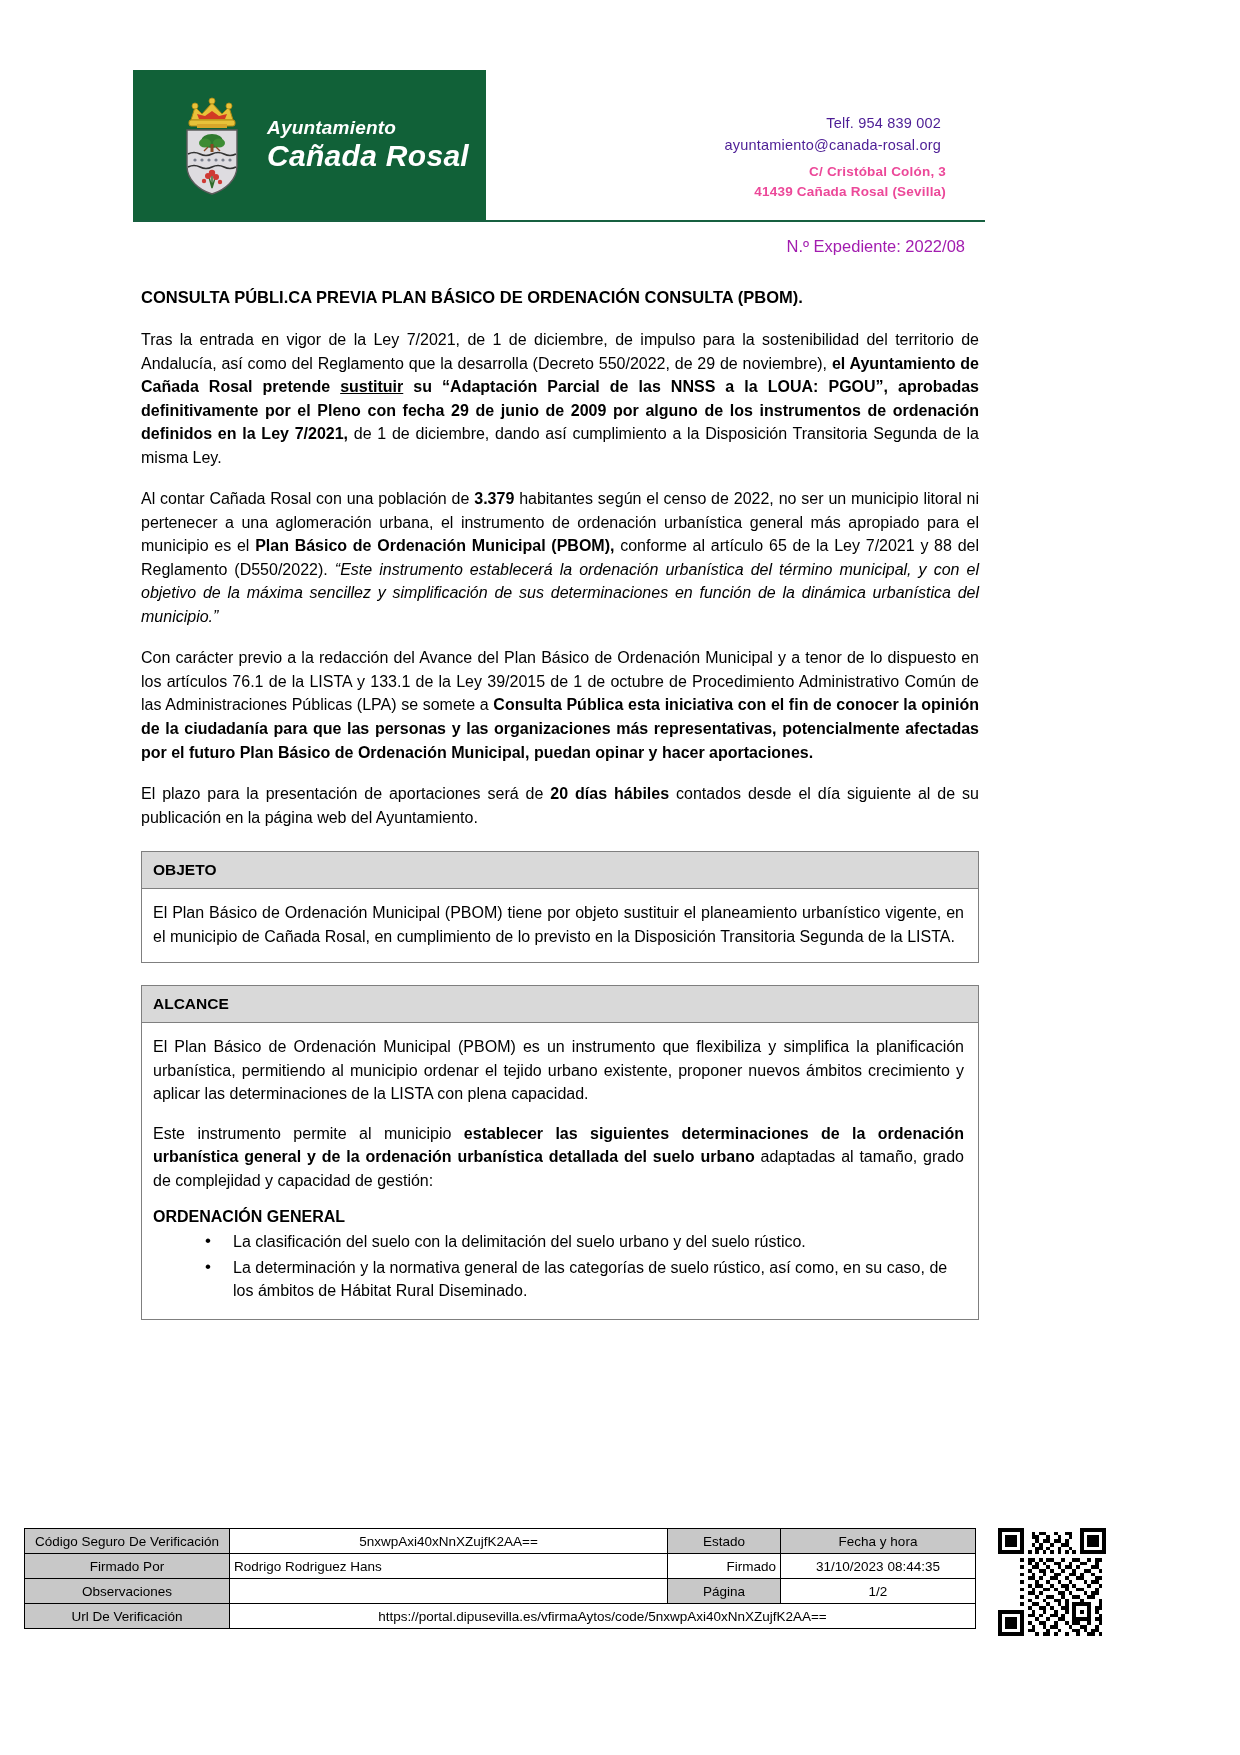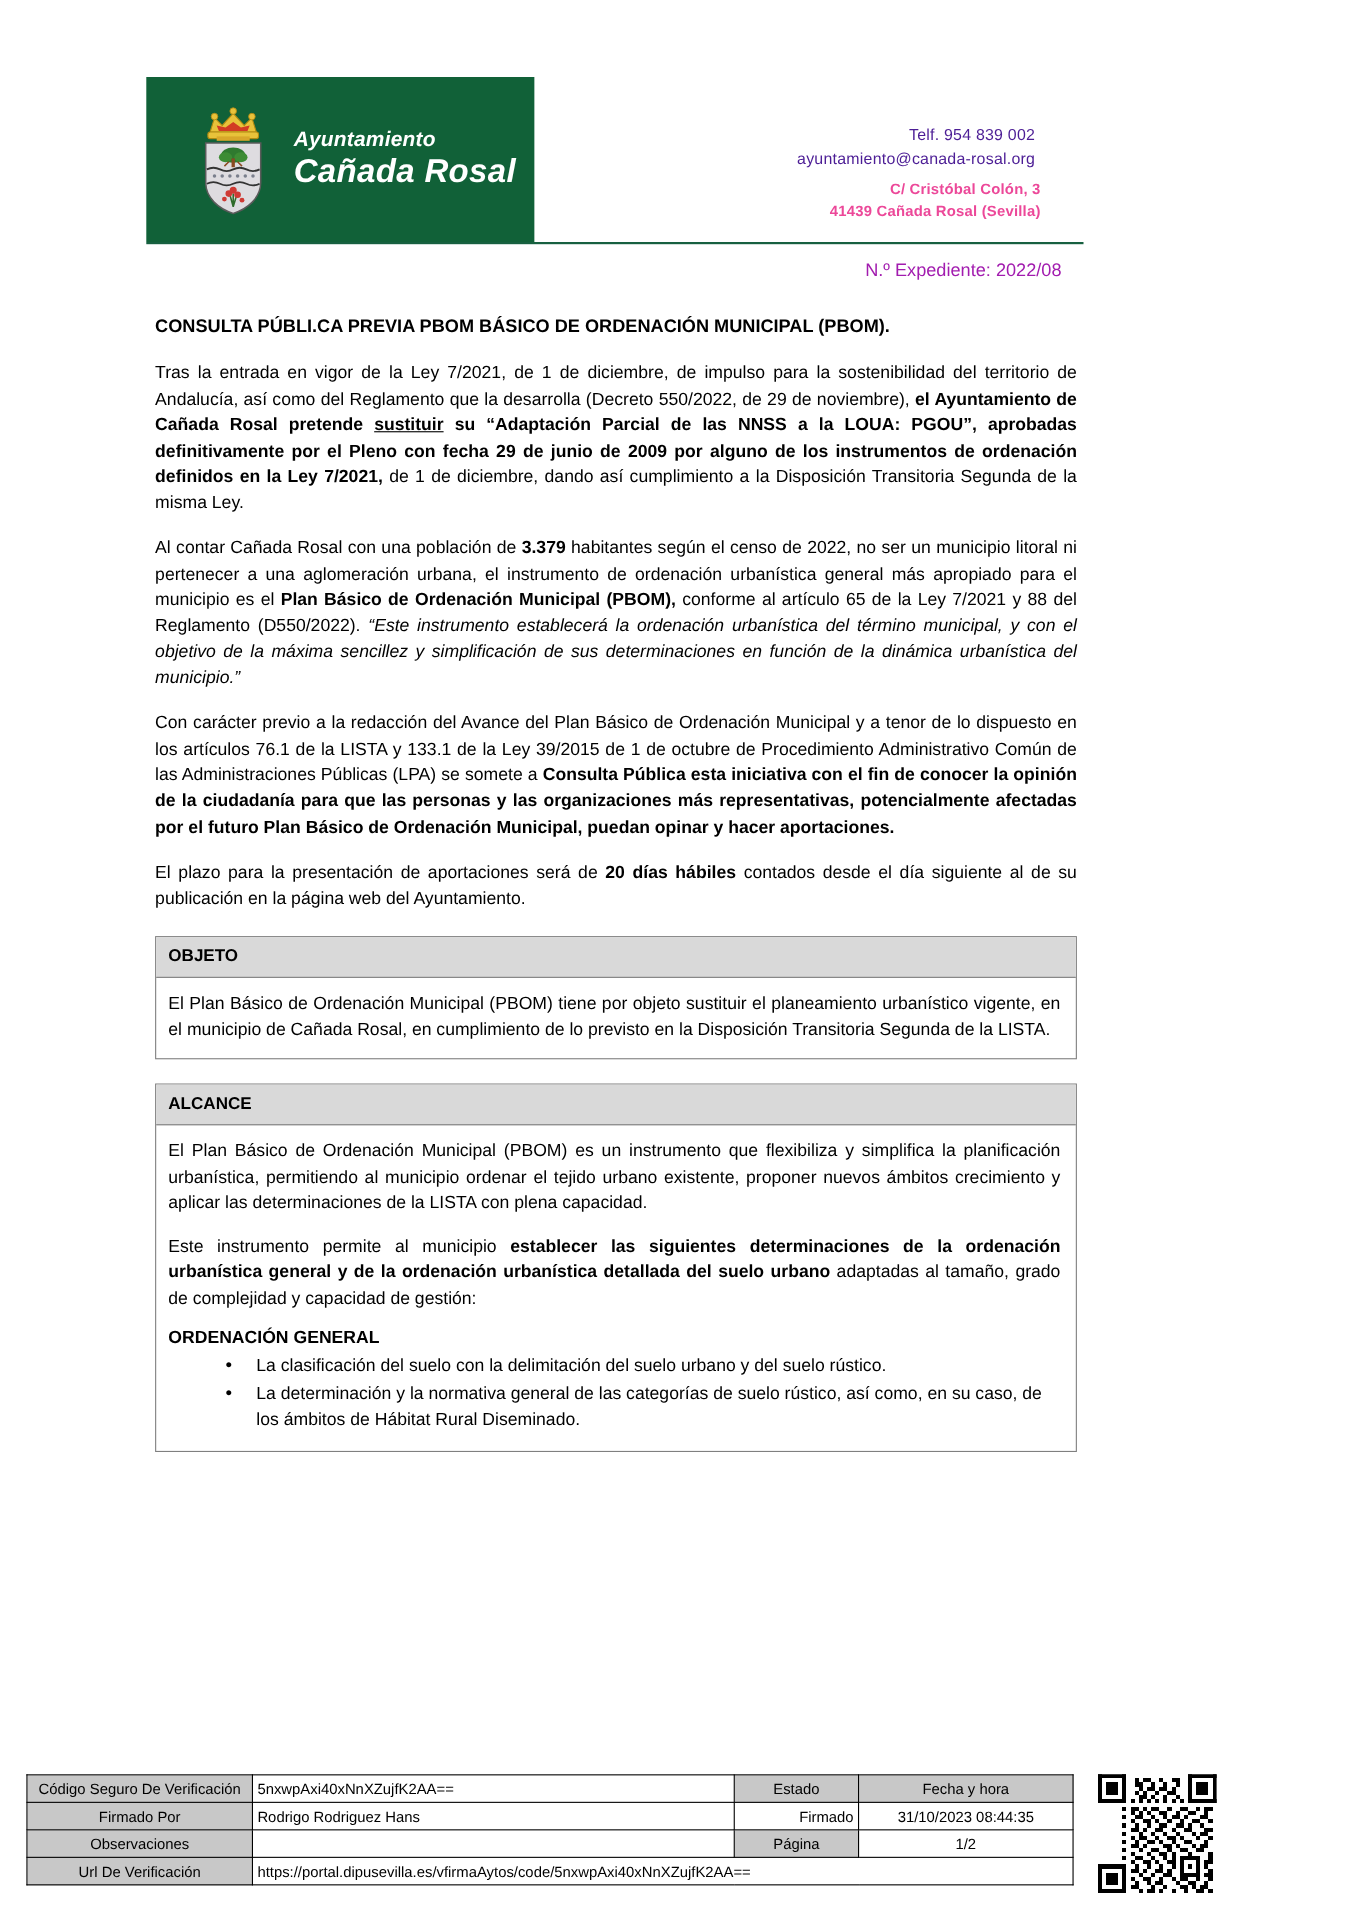--- a/index.html
+++ b/index.html
@@ -172,21 +172,21 @@
     position: absolute;
     left: 0;
     top: -1px;
     font-size: 17px;
   }
 
   
   .footer {
     position: absolute;
     left: 24px;
-    top: 1613px;
+    top: 1528px;
     width: 1192px;
     display: flex;
     align-items: flex-start;
   }
   table.csv {
     border-collapse: collapse;
     width: 952px;
     table-layout: fixed;
   }
   table.csv td {
@@ -197,21 +197,21 @@
     vertical-align: middle;
     font-family: "Liberation Sans", sans-serif;
   }
   td.lbl {
     background: #c8c8c8;
     text-align: center;
     font-weight: normal;
     width: 196px;
   }
   td.val-mono {
-    text-align: left;
+    text-align: center;
     font-family: "Liberation Mono", monospace;
     font-size: 12.5px;
   }
   td.val-left {
     text-align: left;
     padding-left: 6px;
   }
   td.val-center {
     text-align: right;
   }
@@ -299,21 +299,21 @@
         <div>C/ Cristóbal Colón, 3</div>
         <div>41439 Cañada Rosal (Sevilla)</div>
       </div>
     </div>
   </div>
 
   <div class="expediente">N.º Expediente: 2022/08</div>
 
   <div class="content">
 
-    <h1 class="doc-title">CONSULTA PÚBLI.CA PREVIA PBOM BÁSICO DE ORDENACIÓN MUNICIPAL (PBOM).</h1>
+    <h1 class="doc-title">CONSULTA PÚBLI.CA PREVIA PLAN BÁSICO DE ORDENACIÓN CONSULTA (PBOM).</h1>
 
     <p class="para"><span>Tras la entrada en vigor de la Ley 7/2021, de 1 de diciembre, de impulso para la sostenibilidad del territorio de Andalucía, así como del Reglamento que la desarrolla (Decreto 550/2022, de 29 de noviembre), </span><span class="b">el Ayuntamiento de Cañada Rosal pretende </span><span class="b u">sustituir</span><span class="b"> su </span><span class="b">“Adaptación Parcial de las NNSS a la LOUA: PGOU”, aprobadas definitivamente por el Pleno con fecha 29 de junio de 2009 por alguno de los instrumentos de ordenación definidos en la Ley 7/2021,</span><span> de 1 de diciembre, dando así cumplimiento a la Disposición Transitoria Segunda de la misma Ley.</span></p>
 
     <p class="para"><span>Al contar Cañada Rosal con una población de </span><span class="b">3.379</span><span> habitantes según el censo de 2022, no ser un municipio litoral ni pertenecer a una aglomeración urbana, el instrumento de ordenación urbanística general más apropiado para el municipio es el </span><span class="b">Plan Básico de Ordenación Municipal (PBOM),</span><span> conforme al artículo 65 de la Ley 7/2021 y 88 del Reglamento (D550/2022). </span><span class="i">“Este instrumento establecerá la ordenación urbanística del término municipal, y con el objetivo de la máxima sencillez y simplificación de sus determinaciones en función de la dinámica urbanística del municipio.”</span></p>
 
     <p class="para"><span>Con carácter previo a la redacción del Avance del Plan Básico de Ordenación Municipal y a tenor de lo dispuesto en los artículos 76.1 de la LISTA y 133.1 de la Ley 39/2015 de 1 de octubre de Procedimiento Administrativo Común de las Administraciones Públicas (LPA) se somete a </span><span class="b">Consulta Pública esta iniciativa con el fin de conocer la opinión de la ciudadanía para que las personas y las organizaciones más representativas, potencialmente afectadas por el futuro Plan Básico de Ordenación Municipal, puedan opinar y hacer aportaciones.</span></p>
 
     <p class="para"><span>El plazo para la presentación de aportaciones será de </span><span class="b">20 días hábiles</span><span> contados desde el día siguiente al de su publicación en la página web del Ayuntamiento.</span></p>
 
     <div class="box">

